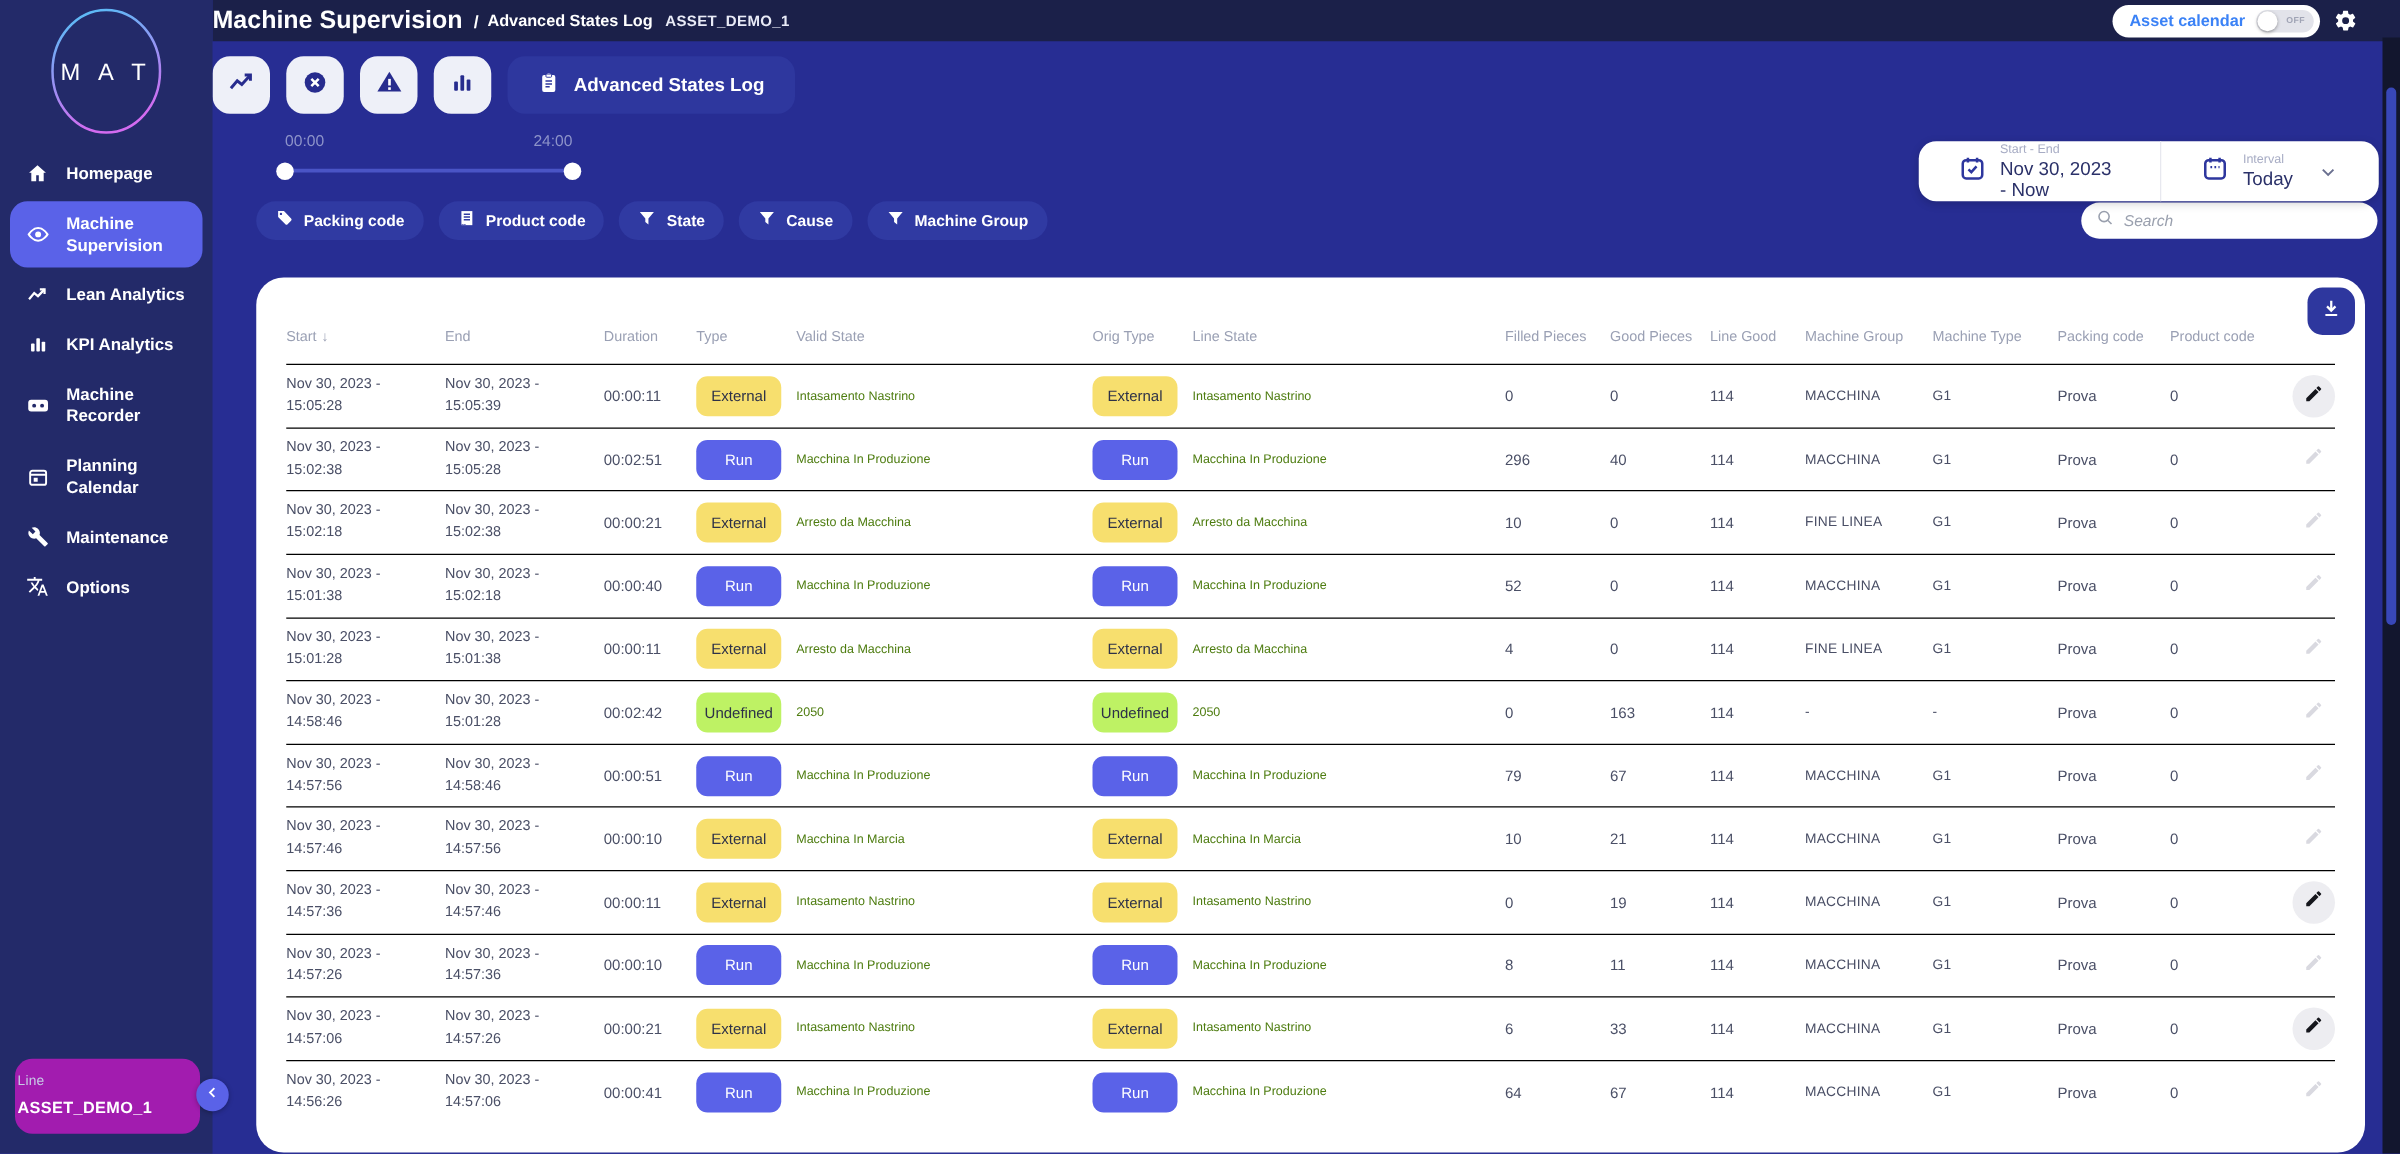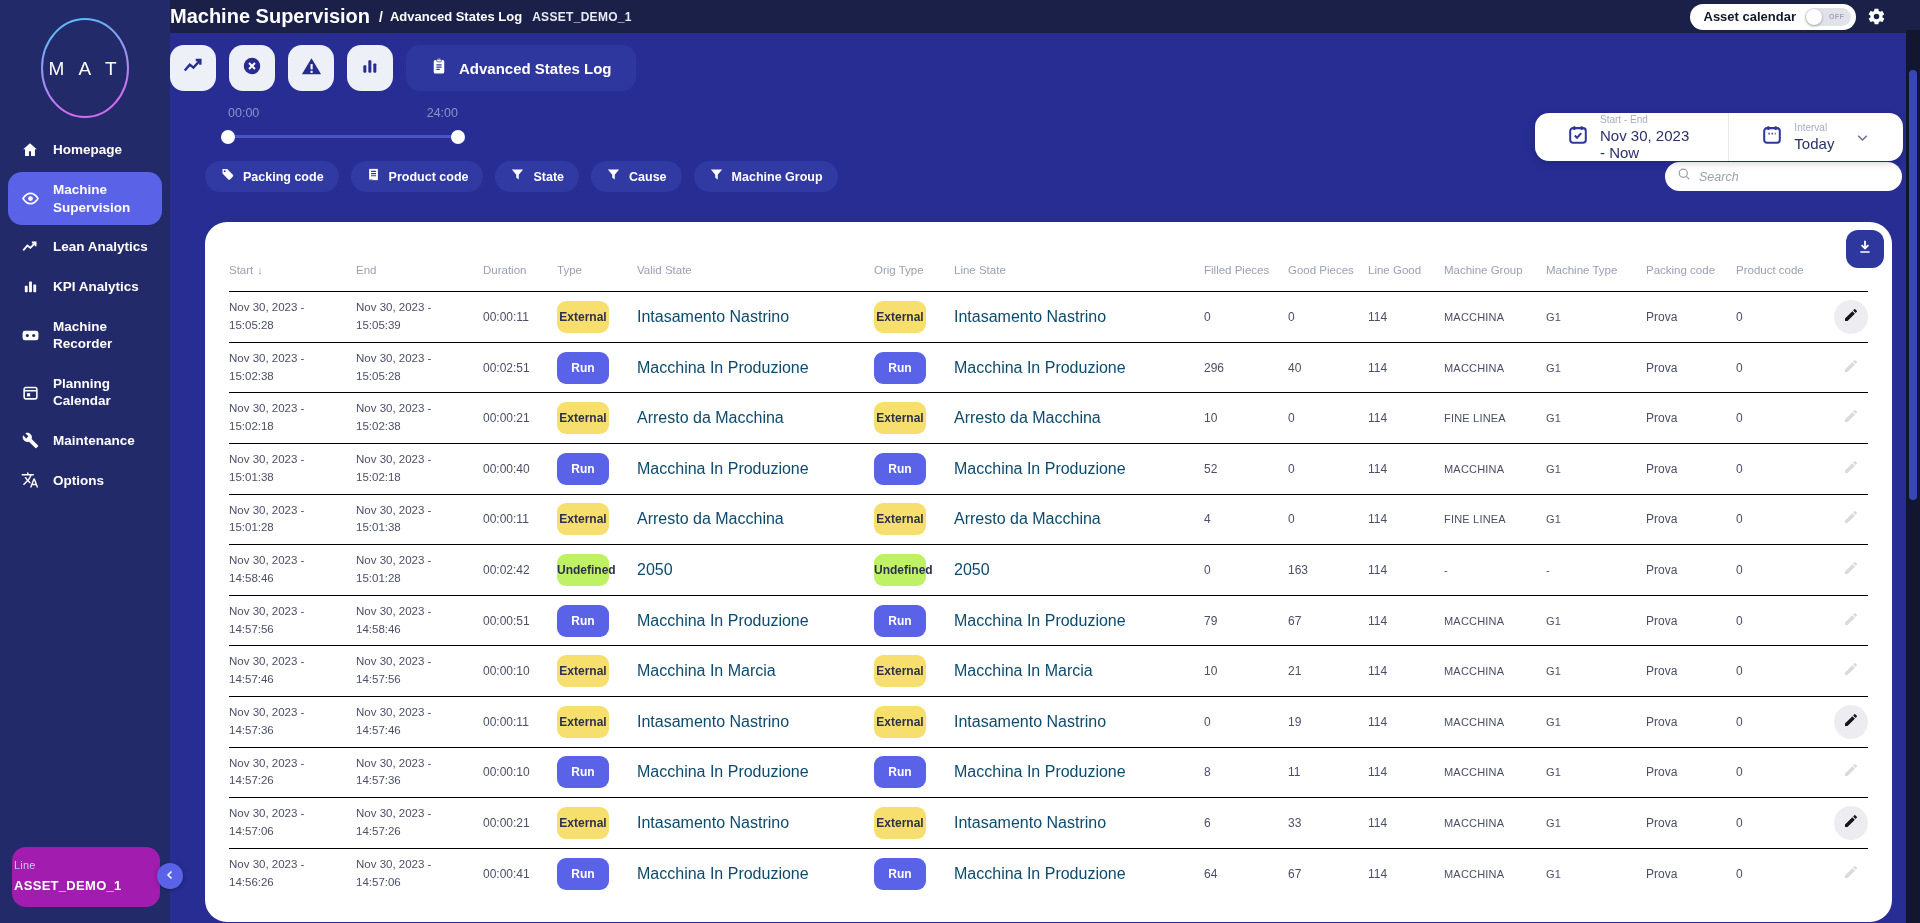--- a/index.html
+++ b/index.html
@@ -2,21 +2,21 @@
 <html><head>
 <meta charset="utf-8">
 <style>
   * { margin:0; padding:0; box-sizing:border-box; }
   html,body { width:1920px; height:923px; overflow:hidden; background:#272d93;
     font-family:"Liberation Sans", sans-serif; }
   .app { display:flex; width:1920px; height:923px; position:relative; }
 
   
   .sidebar { width:170px; flex:none; background:#232a69; position:relative; z-index:3; }
-  .logo-wrap { display:flex; justify-content:center; padding-top:16px; }
+  .logo-wrap { display:flex; justify-content:center; padding-top:5px; }
   .nav { padding-top:8px; }
   .nav-item { display:flex; align-items:center; gap:13px; margin:4px 8px; padding:9px 6px 9px 12px;
     border-radius:14px; cursor:pointer; }
   .nav-item.active { background:#5a62e8; }
   .nav-ico { width:20px; flex:none; display:flex; justify-content:center; align-items:center; }
   .nav-label { color:#fff; font-weight:bold; font-size:13.5px; line-height:1.3; max-width:120px; }
   .line-panel { position:absolute; left:12px; bottom:16px; width:148px; background:#a21caf;
     border-radius:14px; padding:12px 2px 14px; }
   .line-label { font-size:11px; color:#c7cbe6; letter-spacing:.2px; }
   .line-value { font-size:13px; font-weight:bold; color:#fff; margin-top:7px; letter-spacing:.3px; }
@@ -26,21 +26,21 @@
 
   
   .main { flex:1; display:flex; flex-direction:column; position:relative; background:#272d93; }
   .topstrip { height:33px; background:#1b2049; display:flex; align-items:center; padding-right:34px; }
   .title { font-size:20px; font-weight:bold; color:#fff; }
   .crumb-sep { font-size:14px; font-weight:bold; color:#fff; margin-left:9px; }
   .crumb { font-size:13px; font-weight:bold; color:#fff; margin-left:7px; }
   .asset { font-size:12px; font-weight:bold; color:#e9ebf7; margin-left:10px; letter-spacing:.3px; }
   .asset-cal-pill { margin-left:auto; background:#fff; border-radius:14px; height:26px; display:flex;
     align-items:center; gap:9px; padding:0 5px 0 14px; cursor:pointer; }
-  .asset-cal-label { font-size:13px; font-weight:bold; color:#0f172a; }
+  .asset-cal-label { font-size:13px; font-weight:bold; color:#3b82f6; }
   .toggle { width:46px; height:18px; border-radius:9px; background:#e2e3ea; position:relative;
     display:flex; align-items:center; justify-content:flex-end; padding-right:7px; cursor:pointer; }
   .toggle-knob { position:absolute; left:1px; top:1px; width:16px; height:16px; border-radius:50%;
     background:#fff; box-shadow:0 1px 3px rgba(0,0,0,.35); }
   .toggle-state { font-size:7px; font-weight:bold; color:#a0a4b5; letter-spacing:.3px; }
   .gear-btn { margin-left:11px; cursor:pointer; display:flex; }
 
   .controls { position:relative; }
   .toolbar { display:flex; gap:13px; margin-top:12px; }
   .tool-btn { width:46px; height:46px; border-radius:14px; background:#eef0f8; display:flex;
@@ -81,25 +81,25 @@
   .dl-btn { position:absolute; top:8px; right:8px; width:38px; height:38px; border-radius:12px;
     background:#2e379e; display:flex; align-items:center; justify-content:center; cursor:pointer; }
   .grid { display:grid; align-items:center;
     grid-template-columns:127px 127px 74px 80px 237px 80px 250px 84px 80px 76px 102px 100px 90px 82px 1fr; }
   .thead { margin-top:30px; padding-bottom:12px; }
   .th { font-size:11.5px; color:#9aa0b4; line-height:1.5; padding-right:8px; }
   .sort-ico { color:#9aa0b4; font-size:11px; margin-left:4px; }
   .trow { height:50.6px; border-top:1px solid #000000; }
   .date-cell { font-size:11.5px; line-height:1.55; color:#4a4f66; }
   .dur-cell { font-size:12px; color:#4a4f66; }
-  .state-cell { font-size:16px; color:#0c4a6e; padding-right:10px; }
+  .state-cell { font-size:10px; color:#4d7c0f; padding-right:10px; }
   .num-cell { font-size:12px; color:#4a4f66; }
   .mg-cell { font-size:11px; color:#4a4f66; letter-spacing:.2px; }
-  .badge { display:inline-block; width:52px; text-align:center; padding:9px 0; border-radius:9px;
-    font-size:12px; font-weight:bold; }
+  .badge { display:inline-block; width:68px; text-align:center; padding:9px 0; border-radius:9px;
+    font-size:12px; font-weight:normal; }
   .badge-yellow { background:#f7df6e; color:#2d3148; }
   .badge-indigo { background:#5a62e8; color:#fff; }
   .badge-grey { background:#bef264; color:#2d3148; }
   .edit-btn { width:34px; height:34px; border-radius:50%; display:flex; align-items:center;
     justify-content:center; justify-self:end; cursor:pointer; }
   .edit-btn svg path { fill:#d9d9e0; }
   .edit-btn.active { background:#ededf1; }
   .edit-btn.active svg path { fill:#15161c; }
 
   

